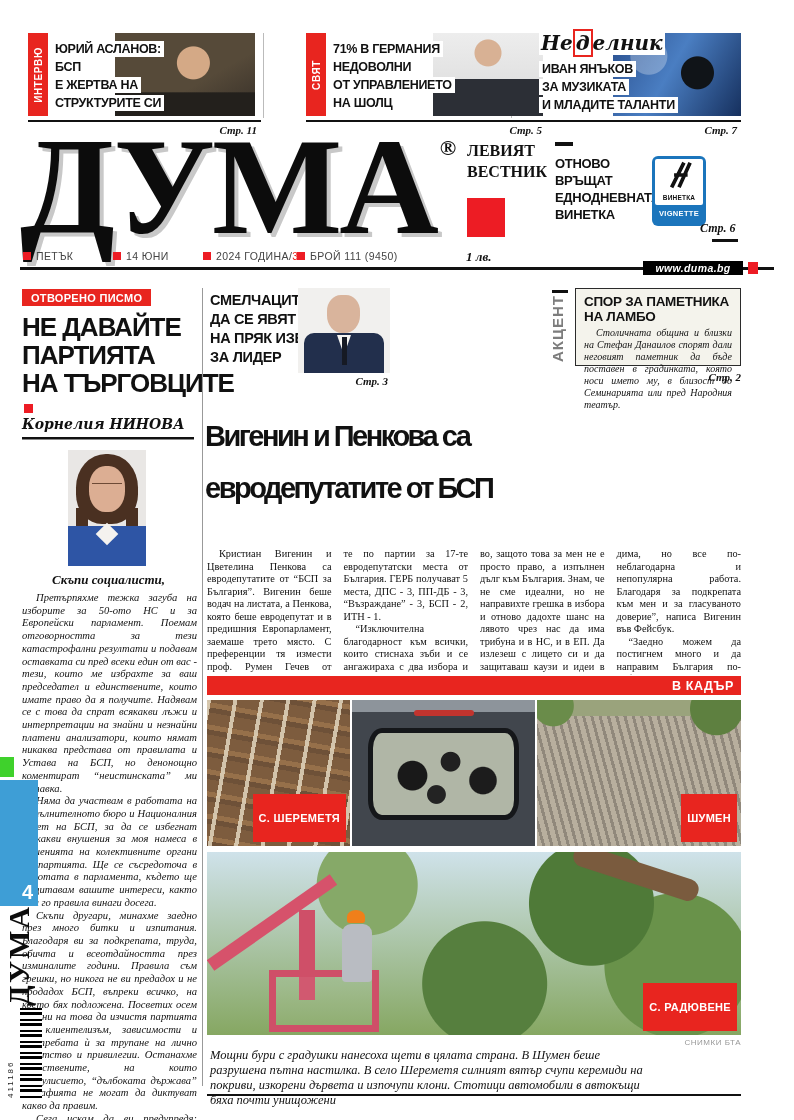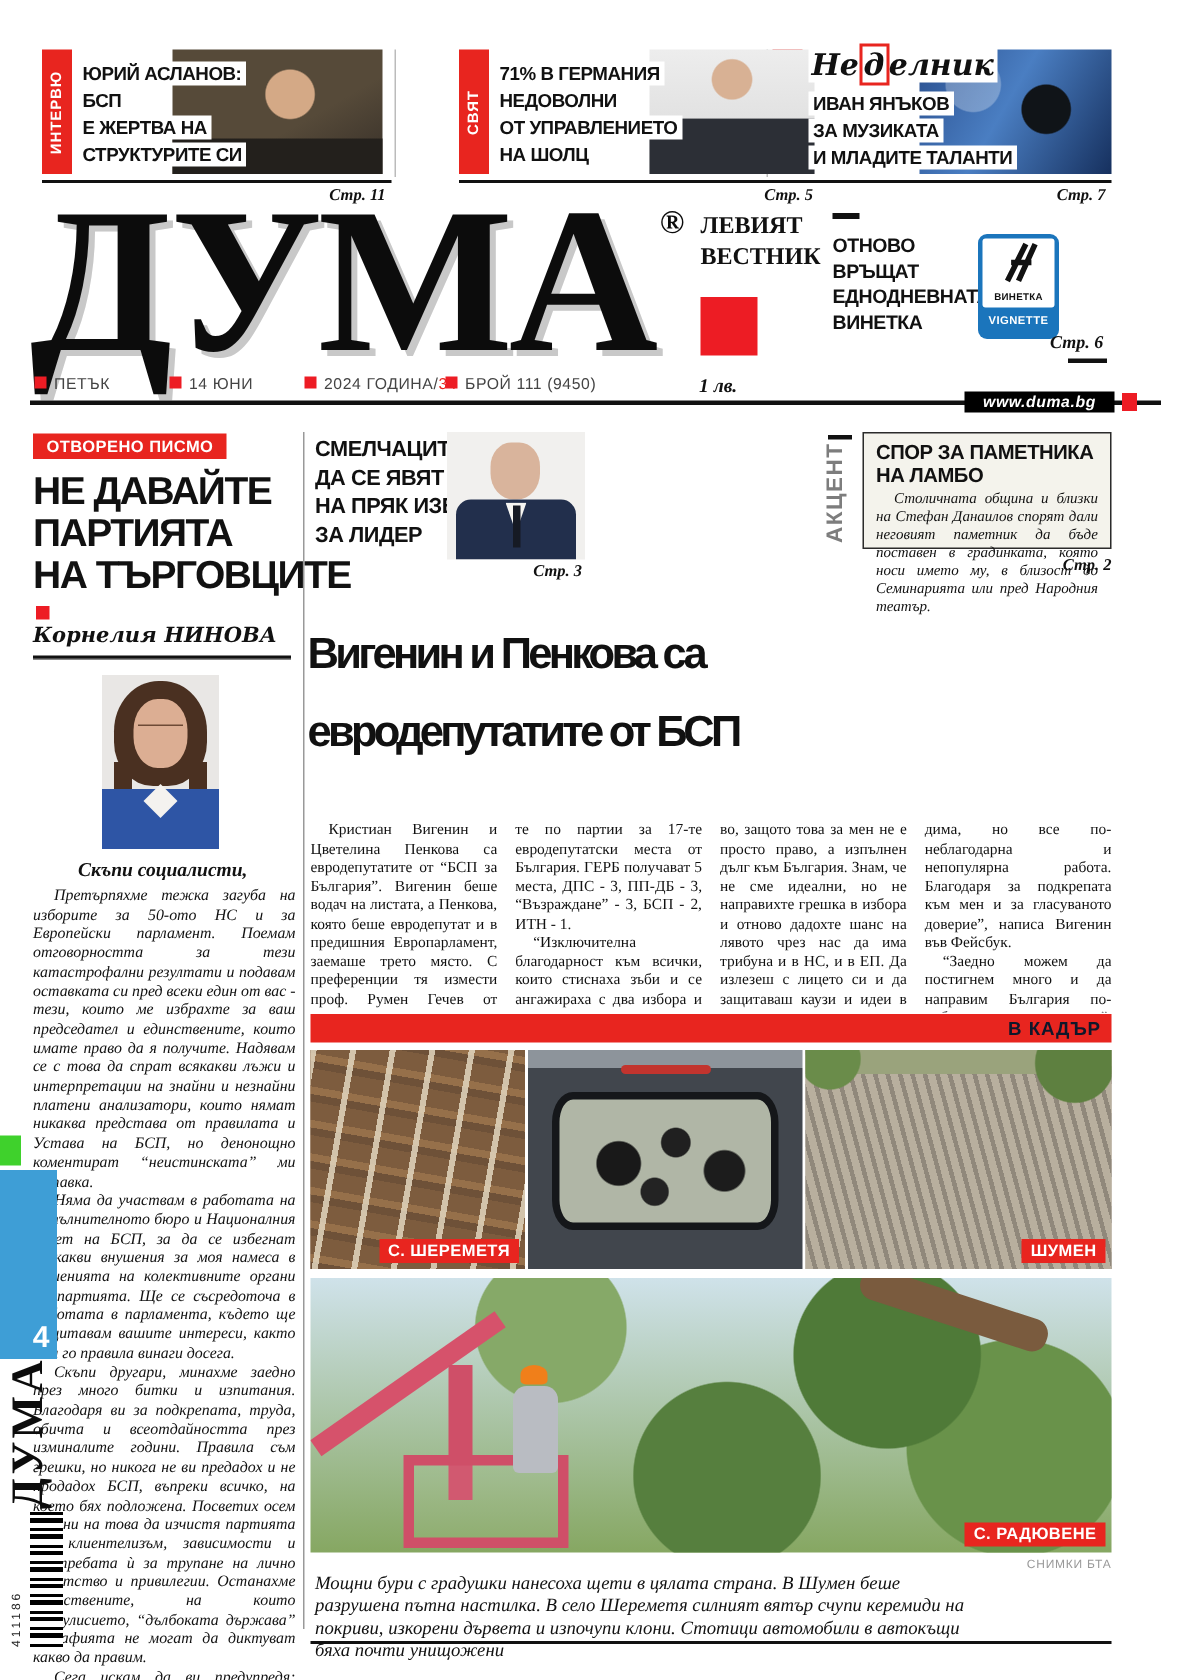--- a/index.html
+++ b/index.html
@@ -124,25 +124,25 @@
                 letter-spacing:-.3px;white-space:pre-line;}
   .lead-cols{position:absolute;left:207px;top:548px;width:534px;height:127px;display:flex;
              gap:12px;overflow:hidden;}
   .lcol{flex:1;font-family:"Liberation Serif",serif;font-size:10.3px;line-height:12.5px;
         text-align:justify;}
   .lcol p{margin:0;}
   .lcol p.ind{text-indent:12px;}
 
   
   .kadar-bar{position:absolute;left:207px;top:676px;width:534px;height:19px;background:#e8251f;}
-  .kadar-label{position:absolute;right:7px;top:3px;color:#0f172a;font-weight:bold;font-size:12.5px;
+  .kadar-label{position:absolute;right:7px;top:3px;color:#ffffff;font-weight:bold;font-size:12.5px;
                letter-spacing:.6px;}
   .ph{position:absolute;overflow:hidden;}
   .ph-label{position:absolute;right:4px;bottom:4px;background:#e8251f;color:#fff;font-weight:bold;
-            font-size:11px;padding:2px 6px;letter-spacing:.3px;white-space:nowrap;margin-top:18px;}
+            font-size:11px;padding:18px 6px;letter-spacing:.3px;white-space:nowrap;margin-top:18px;}
   .ph-roof{left:207px;top:700px;width:143px;height:146px;
     background:
       repeating-linear-gradient(100deg,rgba(226,214,190,.85) 0 4px,transparent 4px 26px),
       repeating-linear-gradient(10deg,#6e5138 0 5px,#96704a 5px 10px,#7d5c3e 10px 22px),
       #8a6848;}
   .ph-car{left:352px;top:700px;width:183px;height:146px;
     background:linear-gradient(180deg,#8d949b 0 12px,#41464d 12px 100%);}
   .car-stop{position:absolute;left:62px;top:10px;width:60px;height:6px;background:#c2342e;border-radius:3px;}
   .car-glass{position:absolute;left:16px;top:28px;right:16px;bottom:26px;border:5px solid #15171a;
     border-radius:14px/20px;

